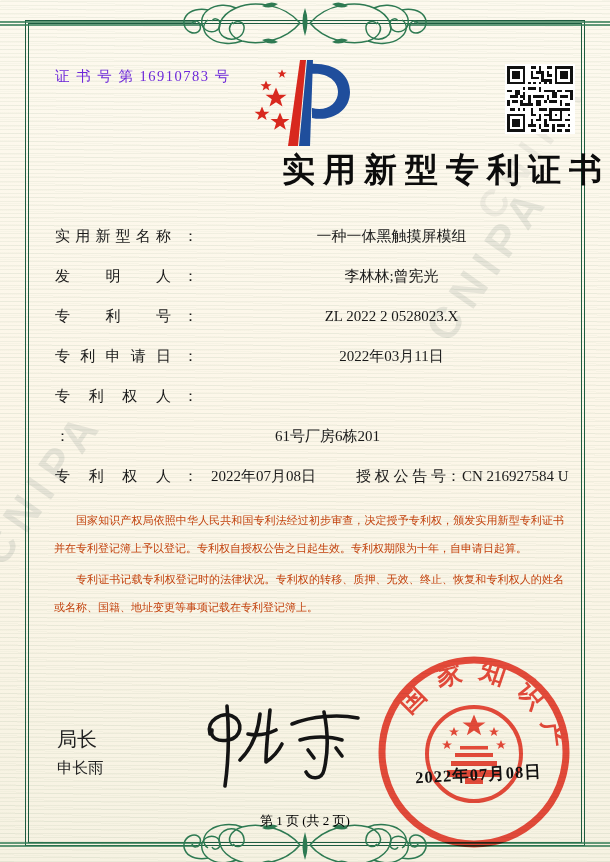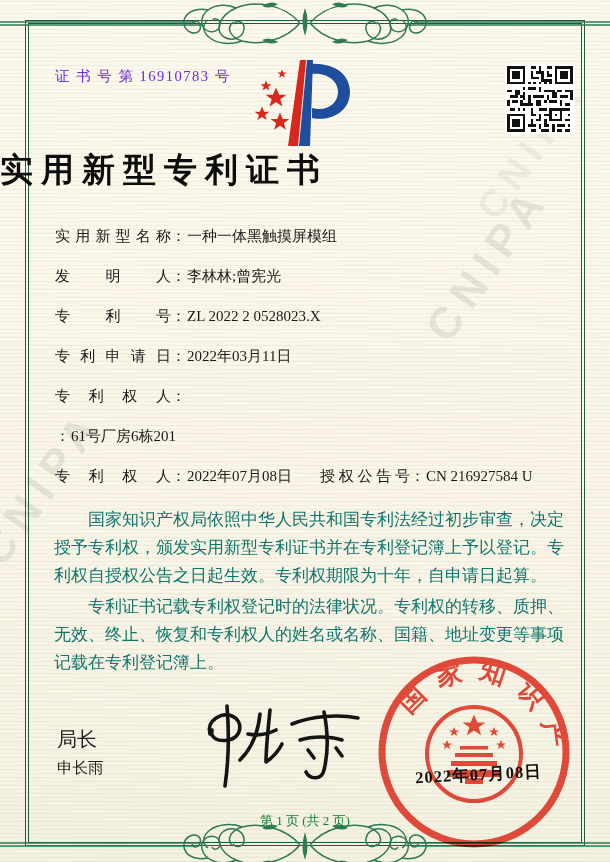--- a/index.html
+++ b/index.html
@@ -31,41 +31,41 @@
   .wm.w1{left:398px;top:238px;}
   .wm.w2{left:-48px;top:462px;}
   .wm.w3{left:452px;top:128px;font-size:38px;color:rgba(125,135,130,.11);}
   .cert-no{
     position:absolute;left:55px;top:67px;font-size:14.5px;letter-spacing:1.5px;
     color:#6d28d9;z-index:4;
   }
   .logo{position:absolute;left:246px;top:56px;width:116px;height:92px;z-index:4;}
   .qr{position:absolute;left:505px;top:64px;width:66px;height:66px;z-index:4;background:#fff;padding:2px;}
   .title{
-    position:absolute;left:0;right:0;top:148px;text-align:left;
+    position:absolute;left:0;right:0;top:148px;text-align:right;
     font-size:33px;font-weight:700;letter-spacing:8px;color:#0c0c0c;z-index:4;
   }
   .fields{position:absolute;left:55px;right:38px;top:226px;z-index:4;font-size:15px;}
-  .frow{display:flex;line-height:21px;margin-bottom:19px;align-items:flex-start;}
+  .frow{display:flex;line-height:21px;margin-bottom:19px;align-items:flex-start;gap:12px;}
   .flabel{display:inline-block;width:116px;text-align:justify;text-align-last:justify;flex:0 0 116px;}
   .fcolon{flex:0 0 16px;}
-  .fvalue{flex:1;}
+  .fvalue{flex:1;text-align:center;}
   .grp2{display:flex;margin-left:28px;}
   .flabel2{display:inline-block;width:90px;text-align:justify;text-align-last:justify;flex:0 0 90px;}
-  .paras{position:absolute;left:54px;right:46px;top:506px;z-index:4;font-size:17px;line-height:28px;color:#0f766e;}
+  .paras{position:absolute;left:54px;right:46px;top:506px;z-index:4;font-size:11px;line-height:28px;color:#c2410c;}
   .paras p{margin:0 0 3px 0;text-indent:2em;text-align:justify;}
   .officer{position:absolute;left:57px;top:726px;z-index:4;font-size:20px;font-family:"Liberation Sans",sans-serif;color:#222;}
   .officer-name{position:absolute;left:57px;top:758px;z-index:4;font-size:15.5px;font-family:"Liberation Sans",sans-serif;color:#222;}
   .sig{position:absolute;left:196px;top:700px;width:175px;height:92px;z-index:5;}
   .seal{position:absolute;left:368px;top:650px;width:212px;height:205px;z-index:4;opacity:.9;mix-blend-mode:multiply;}
   .seal-date{
     position:absolute;left:376px;top:764px;width:205px;text-align:center;z-index:6;
     font-size:16.5px;font-weight:700;letter-spacing:1px;color:#111;transform:rotate(-3deg);
   }
-  .footer{position:absolute;left:0;right:0;top:812px;text-align:center;font-size:13px;color:#15803d;z-index:4;}
+  .footer{position:absolute;left:0;right:0;top:812px;text-align:center;font-size:13px;color:#000000;z-index:4;}
 </style>
 </head>
 <body>
 
 <div class="wm w1">CNIPA</div>
 <div class="wm w2">CNIPA</div>
 <div class="wm w3">CNIPA</div>
 
 <div class="frame"></div>
 

